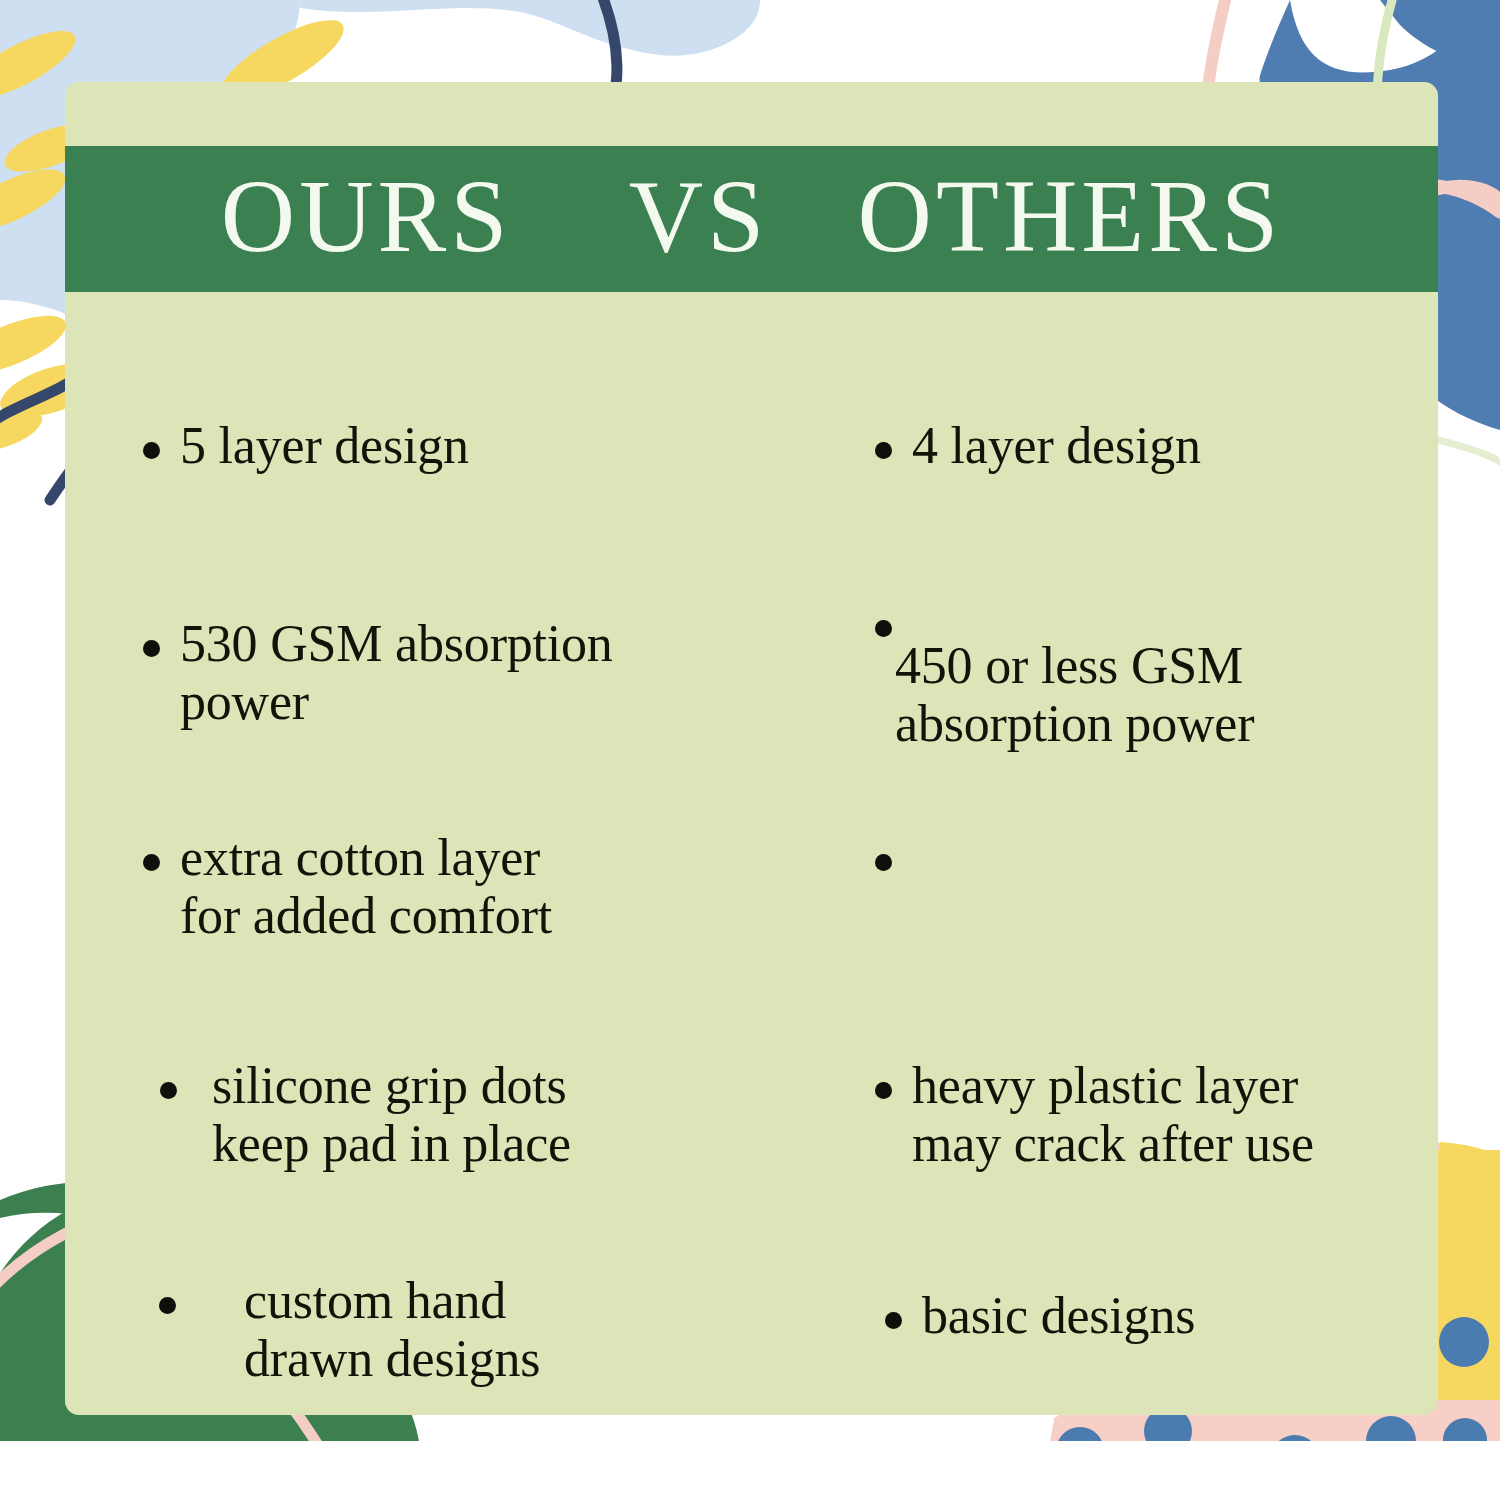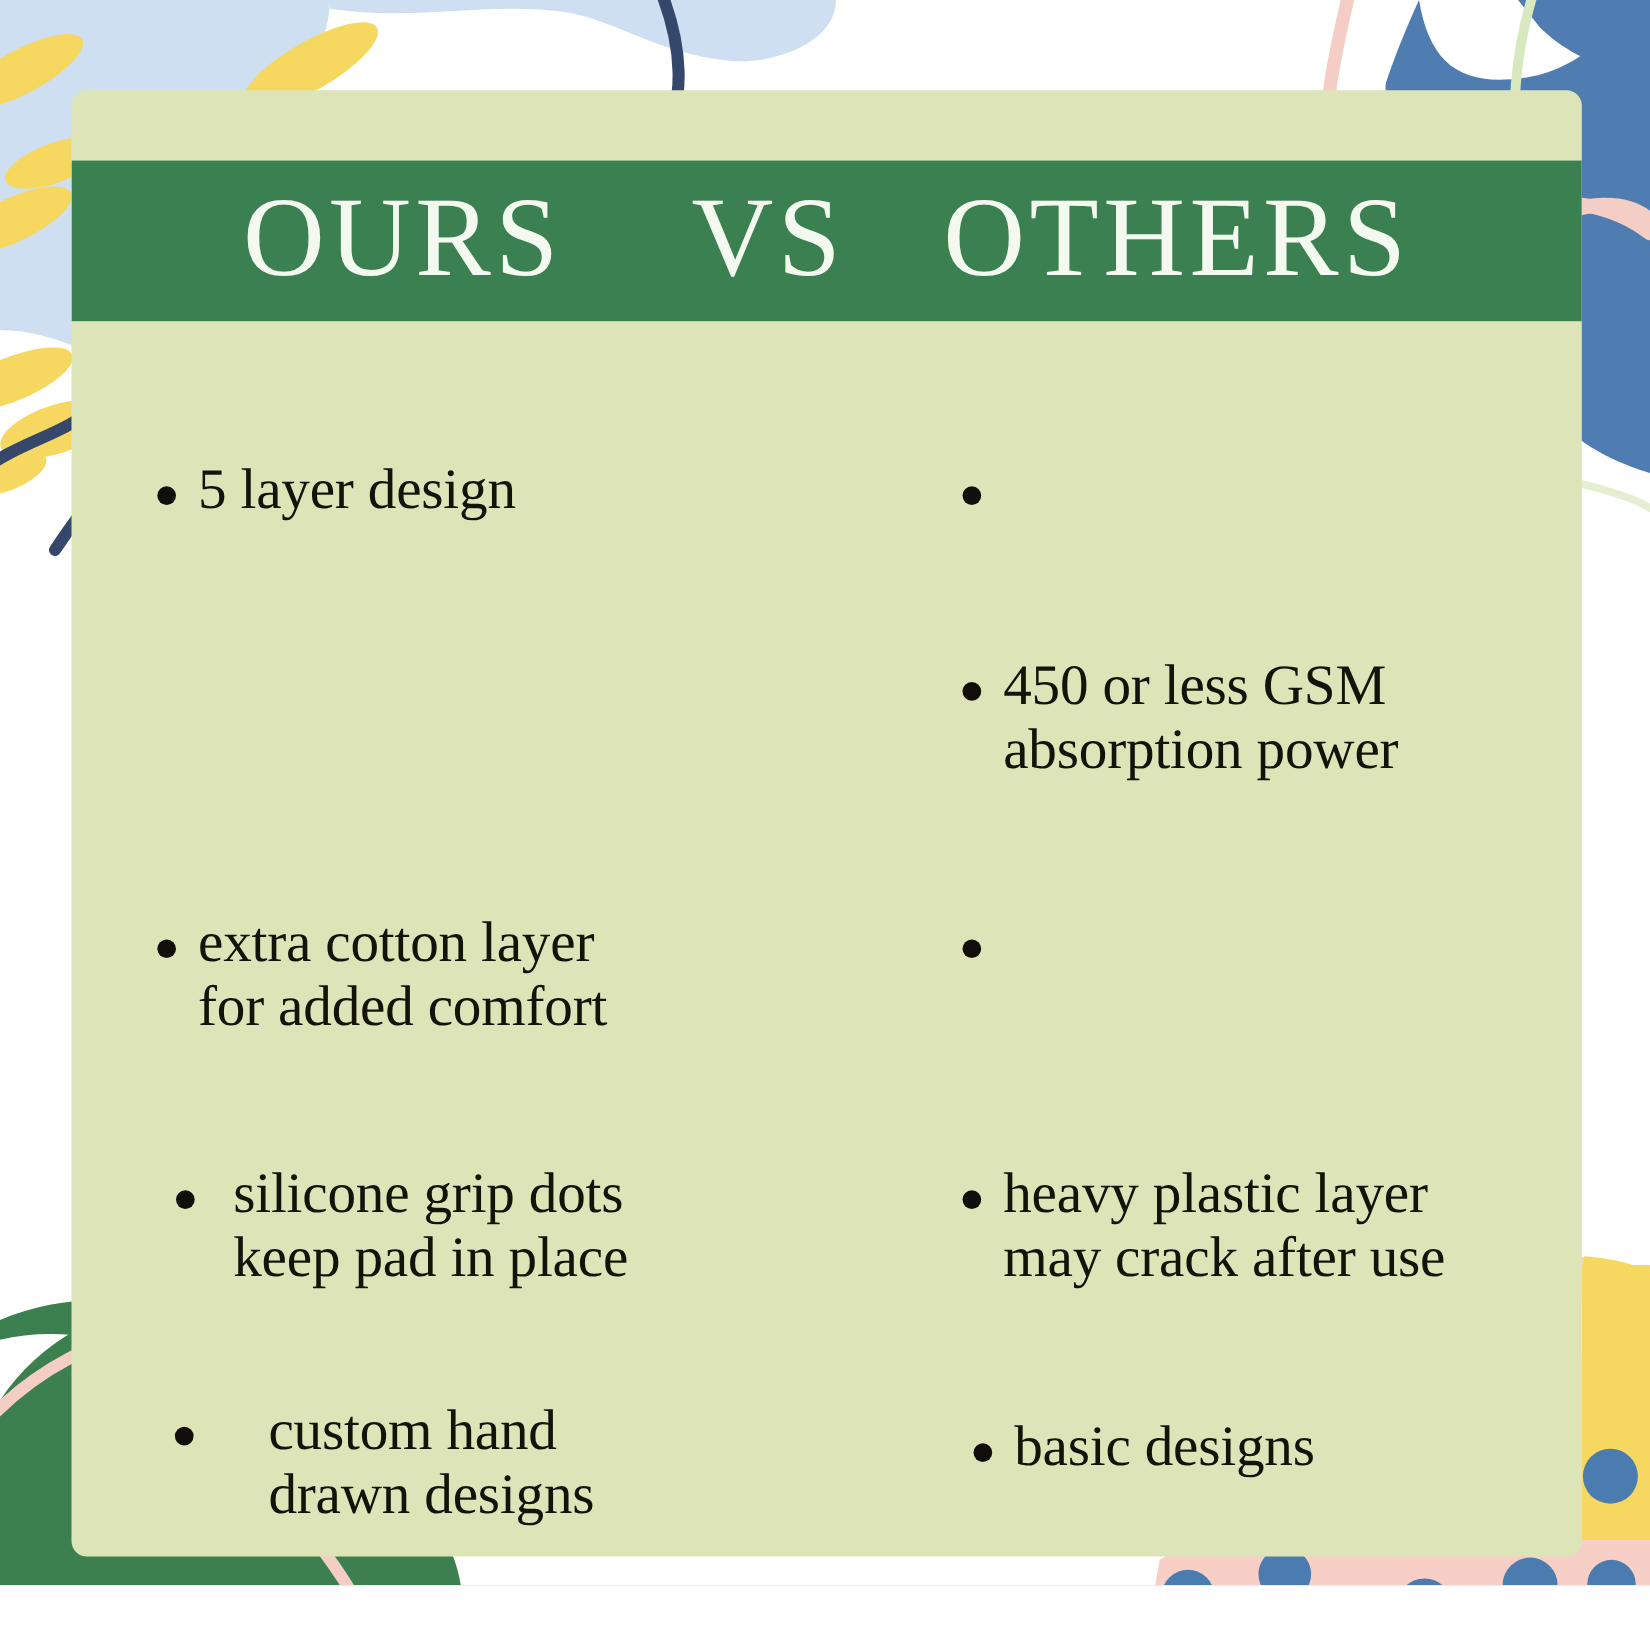--- a/index.html
+++ b/index.html
@@ -77,21 +77,21 @@
 
   
   .L0{left:78px;top:80px;}
   .L1{left:78px;top:278px;}
   .L2{left:78px;top:492px;}
   .L3{left:95px;top:720px;gap:15px;}
   .L4{left:94px;top:935px;gap:48px;}
 
   
   .R0{left:110px;top:80px;}
-  .R1{left:110px;top:258px;}
+  .R1{left:110px;top:258px;flex-direction:column;}
   .R2{left:110px;top:492px;}
   .R3{left:110px;top:720px;}
   .R4{left:120px;top:950px;}
 </style>
 </head>
 <body>
 
 <div id="stage">
 
   <svg id="bg" viewBox="0 0 1500 1500" xmlns="http://www.w3.org/2000/svg">
@@ -182,20 +182,25 @@
 
     <div class="columns">
 
       <div class="col col-left">
 
         <div class="bullet-row L0">
           <span class="dot"></span>
           <span class="btext">5 layer design</span>
         </div>
 
+        <div class="bullet-row L1">
+          <span class="dot"></span>
+          <span class="btext">530 GSM absorption
+power</span>
+        </div>
 
         <div class="bullet-row L2">
           <span class="dot"></span>
           <span class="btext">extra cotton layer
 for added comfort</span>
         </div>
 
         <div class="bullet-row L3">
           <span class="dot"></span>
           <span class="btext">silicone grip dots
@@ -206,20 +211,21 @@
           <span class="dot"></span>
           <span class="btext">custom hand
 drawn designs</span>
         </div>
       </div>
 
       <div class="col col-right">
 
         <div class="bullet-row R0">
           <span class="dot"></span>
+          <span class="btext">4  layer design</span>
         </div>
 
         <div class="bullet-row R1">
           <span class="dot"></span>
           <span class="btext">450 or less GSM
 absorption power</span>
         </div>
 
         <div class="bullet-row R2">
           <span class="dot"></span>

